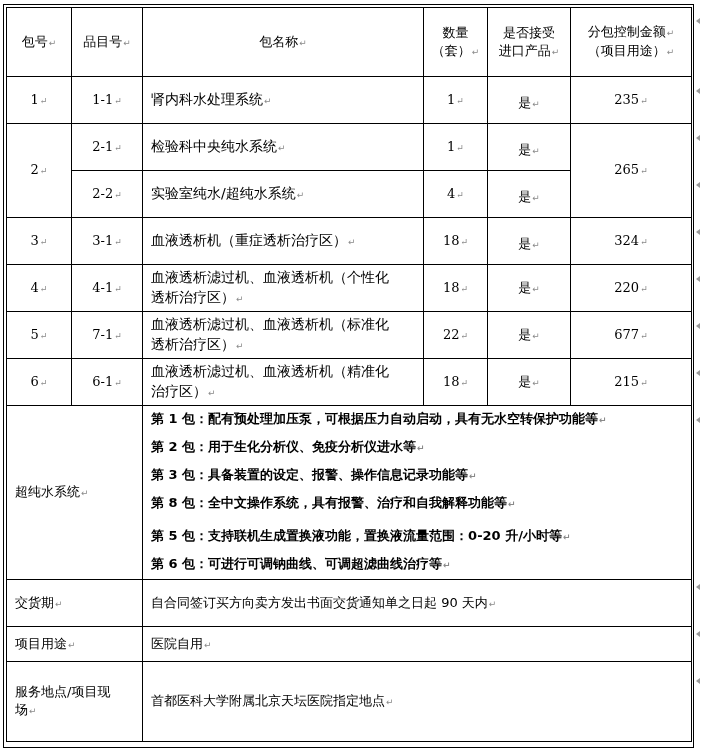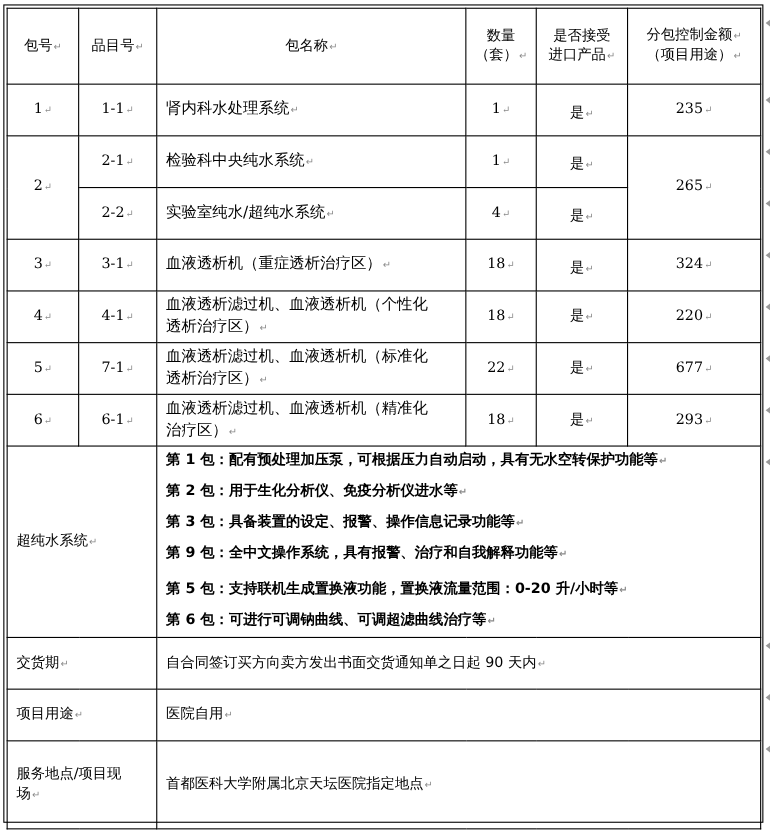--- a/index.html
+++ b/index.html
@@ -119,41 +119,41 @@
 
   <tr style="height:47px">
     <td class="c num"><span>6</span><span class="mark">↵</span></td>
     <td class="c num"><span>6-1</span><span class="mark">↵</span></td>
     <td class="l" style="font-size:14px;line-height:20px">
           <div>血液透析滤过机、血液透析机（精准化</div>
           <div><span>治疗区）</span><span class="mark">↵</span></div>
         </td>
     <td class="c num"><span>18</span><span class="mark">↵</span></td>
     <td class="c"><span>是</span><span class="mark">↵</span></td>
-    <td class="c num"><span>293</span><span class="mark">↵</span></td>
+    <td class="c num"><span>215</span><span class="mark">↵</span></td>
   </tr>
 
   <tr style="height:167px">
     <td class="l" colspan="2"><span>超纯水系统</span><span class="mark">↵</span></td>
     <td colspan="4" class="tech" style="vertical-align:top;font-size:13px">
       <p><span>第 1 包：配有预处理加压泵，可根据压力自动启动，具有无水空转保护功能等</span><span class="mark">↵</span></p>
       <p><span>第 2 包：用于生化分析仪、免疫分析仪进水等</span><span class="mark">↵</span></p>
       <p><span>第 3 包：具备装置的设定、报警、操作信息记录功能等</span><span class="mark">↵</span></p>
-      <p><span>第 9 包：全中文操作系统，具有报警、治疗和自我解释功能等</span><span class="mark">↵</span></p>
+      <p><span>第 8 包：全中文操作系统，具有报警、治疗和自我解释功能等</span><span class="mark">↵</span></p>
       <p class="gap"><span>第 5 包：支持联机生成置换液功能，置换液流量范围：0-20 升/小时等</span><span class="mark">↵</span></p>
       <p><span>第 6 包：可进行可调钠曲线、可调超滤曲线治疗等</span><span class="mark">↵</span></p>
     </td>
   </tr>
 
   <tr style="height:47px">
     <td class="l" colspan="2"><span>交货期</span><span class="mark">↵</span></td>
     <td class="l" colspan="4"><span>自合同签订买方向卖方发出书面交货通知单之日起 90 天内</span><span class="mark">↵</span></td>
   </tr>
 
-  <tr style="height:47px">
+  <tr style="height:35px">
     <td class="l" colspan="2"><span>项目用途</span><span class="mark">↵</span></td>
     <td class="l" colspan="4"><span>医院自用</span><span class="mark">↵</span></td>
   </tr>
 
   <tr style="height:80px">
     <td class="l site" colspan="2">
           <div>服务地点/项目现</div>
           <div><span>场</span><span class="mark">↵</span></div>
         </td>
     <td class="l" colspan="4"><span>首都医科大学附属北京天坛医院指定地点</span><span class="mark">↵</span></td>

